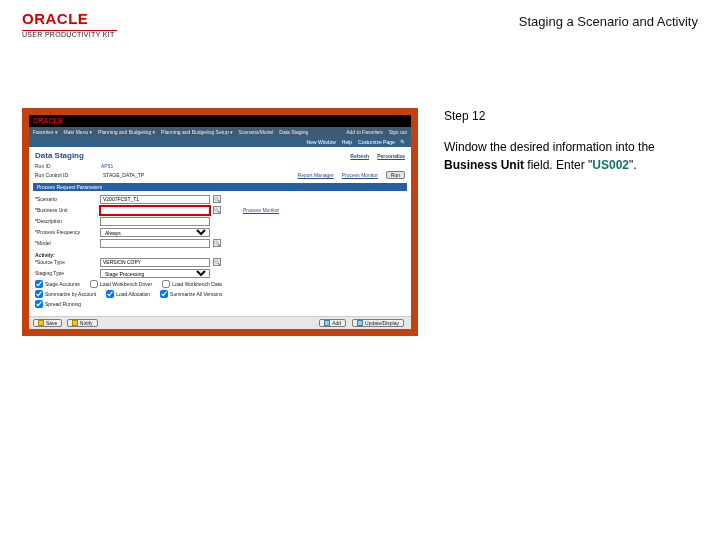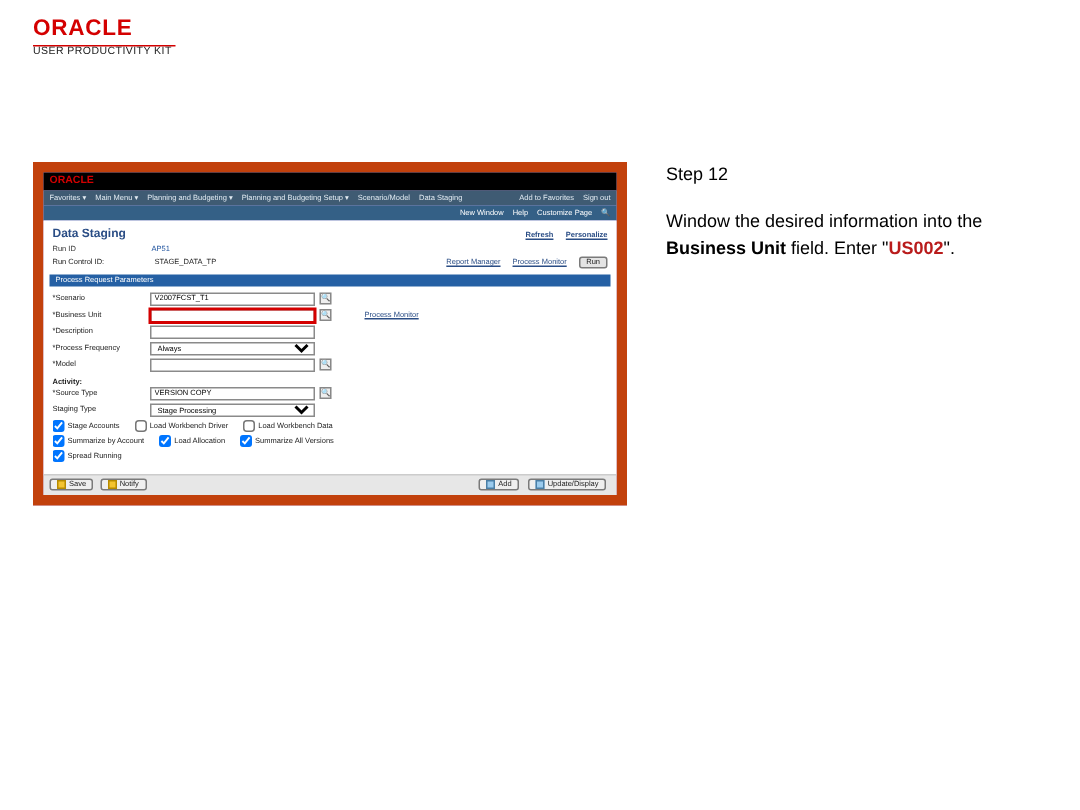--- a/index.html
+++ b/index.html
@@ -14,21 +14,21 @@
   .brand-line { width: 95px; border-top: 1.5px solid #d40000; margin-top: 2px; }
   .title { font-size: 13px; color: #111; white-space: nowrap; padding-top: 4px; }
 
   
   .content { position: absolute; top: 108px; left: 22px; right: 22px; display: flex; gap: 26px; }
   .ss-wrap { flex: 0 0 396px; }
   .instr { flex: 1 1 auto; font-size: 12px; line-height: 1.45; }
   .instr .step { }
   .instr p { margin-bottom: 14px; }
   .instr b { font-weight: bold; }
-  .instr .enterval { color: #b91c1c; font-weight: bold; }
+  .instr .enterval { color: #0f766e; font-weight: bold; }
 
   
   .ss { width: 396px; border: 7px solid #c2410c; background: #c4b5fd; font-size: 6px; line-height: 1.2; color: #222; }
   .ss .topbar { background: #000; color: #fff; padding: 2px 4px; display:flex; justify-content: space-between; align-items: center; }
   .ss .topbar .ora { color: #d40000; font-weight: bold; font-size: 7px; }
   .ss .topbar .right { font-size: 5px; color: #ddd; }
   .ss .navbar { background: #3f5b73; color: #e2ebf2; padding: 2px 4px; display: flex; gap: 6px; align-items:center; font-size: 5px; white-space: nowrap; overflow: hidden; }
   .ss .navbar span { cursor: default; }
   .ss .navbar .spacer { flex:1; }
   .ss .subbar { background:#346086; color:#fff; padding:2px 4px; font-size:5px; display:flex; justify-content:flex-end; gap:6px; }
@@ -74,20 +74,21 @@
 </head>
 <body>
 <div class="page">
 
 <div class="header">
   <div class="brand">
     <span class="brand-oracle">ORACLE</span>
     <span class="brand-line"></span>
     <span class="brand-upk">USER PRODUCTIVITY KIT</span>
   </div>
+  <div class="title">Staging a Scenario and Activity</div>
 </div>
 
 <div class="content">
 
   <div class="ss-wrap">
     <div class="ss">
 
       <div class="topbar">
         <span class="ora">ORACLE</span>
         <span class="right"></span>

